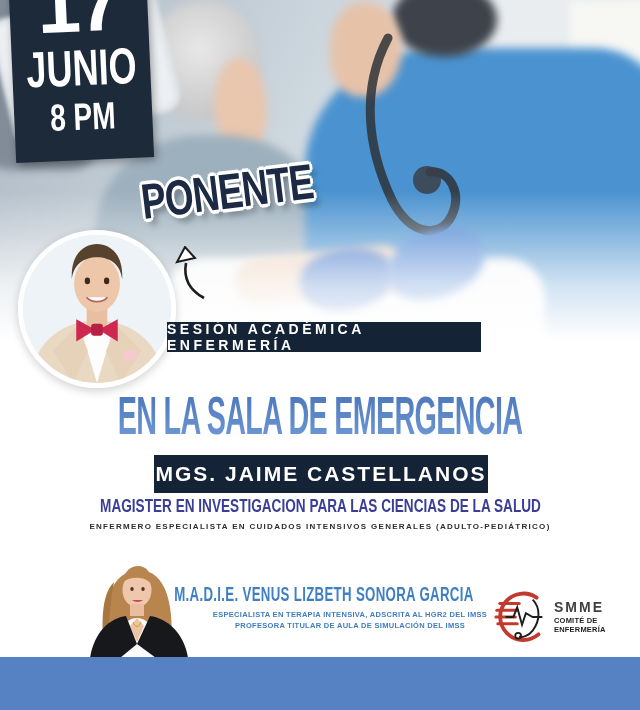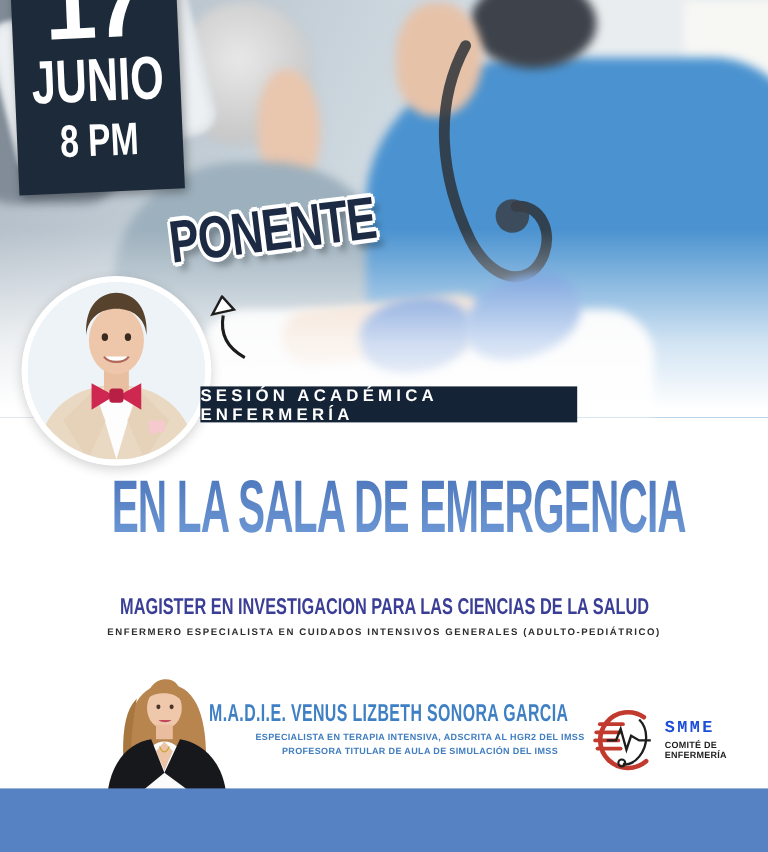--- a/index.html
+++ b/index.html
@@ -58,21 +58,21 @@
   .band-session { left:167px; top:322px; width:314px; height:30px;
     font-size:14px; font-weight:bold; letter-spacing:3.5px; }
   .band-name { left:154px; top:455px; width:334px; height:38px;
     font-size:21px; font-weight:bold; letter-spacing:2px; }
   .title-line { position:absolute; left:0; width:640px; text-align:center; font-weight:bold; }
   .title-line span { display:inline-block; transform:scale(.72,1.32); white-space:nowrap;
     background:linear-gradient(180deg,#4b76ba 10%,#6f99d6 90%);
     -webkit-background-clip:text; background-clip:text; color:#5681c4; -webkit-text-fill-color:transparent;
     letter-spacing:-1px; }
   .title1 { top:346px; font-size:47px; }
-  .title2 { top:394px; font-size:47px; }
+  .title2 { top:394px; font-size:40px; }
   .degree { position:absolute; left:0; top:496px; width:640px; text-align:center;
     font-size:17px; font-weight:bold; color:#3a3e96; }
   .degree span { display:inline-block; transform:scale(.8,1.12); white-space:nowrap; letter-spacing:0px; }
   .cred { position:absolute; left:0; width:640px; text-align:center;
     font-size:8px; font-weight:bold; color:#2e2e2e; letter-spacing:1.3px; }
   .cred1 { top:522px; } .cred2 { top:533px; }
   
   .coord-photo { position:absolute; left:80px; top:556px; width:120px; height:102px; }
   .coord-photo svg { display:block; width:100%; height:100%; }
   .coord-label { position:absolute; left:0; top:569px; width:640px; text-align:center;
@@ -81,21 +81,21 @@
   .coord-name { position:absolute; left:0; top:585px; width:648px; text-align:center;
     font-size:17px; font-weight:bold; color:#3f80c4; }
   .coord-name span { display:inline-block; transform:scale(.78,1.2); white-space:nowrap; letter-spacing:.4px; }
   .coord-cred { position:absolute; left:30px; width:640px; text-align:center;
     font-size:7.5px; font-weight:bold; color:#3f7dc0; letter-spacing:.3px; }
   .coord-cred1 { top:610px; } .coord-cred2 { top:621px; }
   
   .logo { position:absolute; left:494px; top:586px; width:138px; height:62px; display:flex; align-items:center; }
   .logo-mark { width:58px; height:58px; flex:0 0 auto; }
   .logo-text { margin-left:2px; }
-  .logo-acronym { font-size:14px; font-weight:bold; color:#1d4ed8; letter-spacing:2px; line-height:1.1;font-family:Liberation Mono, monospace; }
+  .logo-acronym { font-size:14px; font-weight:bold; color:#404040; letter-spacing:2px; line-height:1.1; }
   .logo-subtitle { font-size:7.5px; font-weight:bold; color:#1d1d1d; letter-spacing:.2px; }
   
   .footer { position:absolute; left:0; top:657px; width:640px; height:53px; background:#5681c3; }
 </style>
 </head>
 <body>
 
 <div class="poster">
 
   <div class="photo">
@@ -159,20 +159,21 @@
       <path d="M51,64 L64,57 L64,72 Z" fill="#cf2850"></path>
       <rect x="46" y="60" width="8" height="8" rx="2" fill="#b81f44"></rect>
       <rect x="68" y="78" width="9" height="7" fill="#f5c9ce" transform="rotate(-8 72 81)"></rect>
     </svg>
   </div>
 
   <div class="band band-session">SESIÓN ACADÉMICA ENFERMERÍA</div>
 
   <div class="title-line title2"><span>EN LA SALA DE EMERGENCIA</span></div>
 
+  <div class="band band-name">MGS. JAIME CASTELLANOS</div>
 
   <div class="degree"><span>MAGISTER EN INVESTIGACION PARA LAS CIENCIAS DE LA SALUD</span></div>
   <div class="cred cred1">ENFERMERO ESPECIALISTA EN CUIDADOS INTENSIVOS GENERALES (ADULTO-PEDIÁTRICO)</div>
 
   <div class="coord-photo">
     <svg viewBox="0 0 120 102">
       <path d="M28,102 C20,60 26,18 56,14 C86,12 96,48 90,102 Z" fill="#b9854f"></path>
       <path d="M24,102 C22,70 20,40 34,26 C28,60 28,84 30,102 Z" fill="#a8763f"></path>
       <ellipse cx="57" cy="34" rx="14.5" ry="17.5" fill="#efc7ab"></ellipse>
       <path d="M43,26 C44,14 52,10 58,10 C66,10 72,16 71,28 C66,20 50,20 43,26 Z" fill="#b9854f"></path>

